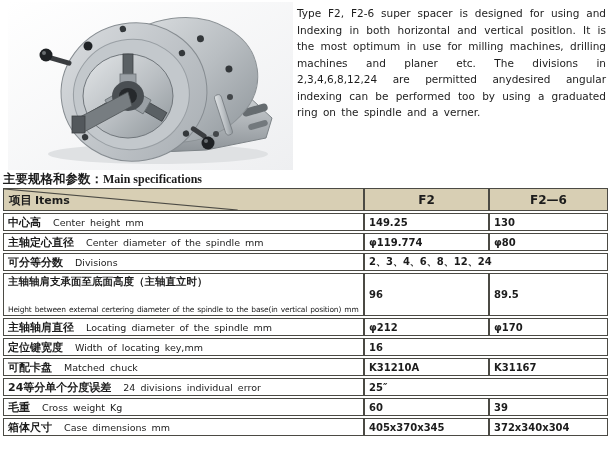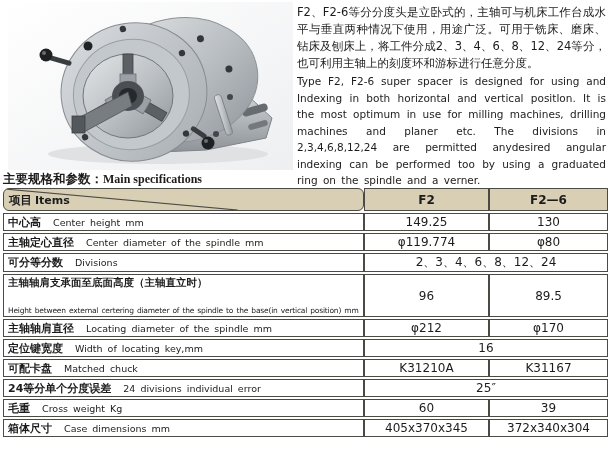--- a/index.html
+++ b/index.html
@@ -37,35 +37,35 @@
   }
   table.spec th,table.spec td{
     border:1px solid var(--border);
     background:#ffffff;
     padding:0 4px;
     height:16px;
     overflow:hidden;
     white-space:nowrap;
   }
   table.spec th{background:var(--header-bg);height:21px;}
-  th.diag{position:relative;text-align:left;border-radius:6px;}
+  th.diag{position:relative;text-align:left;}
   th.diag svg.diag-line{position:absolute;left:0;top:0;width:100%;height:100%;}
   th.diag svg.diag-line line{stroke:var(--border);stroke-width:1.2;}
   .h-items{position:absolute;left:5px;top:50%;transform:translateY(-50%);}
   .h-spec{position:absolute;right:8px;top:50%;transform:translateY(-50%);margin-top:16px;}
   .h-items b,.h-spec b{font-size:11.5px;margin-right:3px;}
   .h-items span,.h-spec span{font-weight:600;font-size:11px;}
   .h-model{text-align:center;font-weight:bold;font-size:12px;}
   td.c-items{padding-left:5px;}
   td.c-items .zh{font-weight:bold;font-size:11px;margin-right:12px;}
   td.c-items .en{font-size:9.5px;font-weight:500;word-spacing:2px;margin-top:16px;}
   td.c-items.two-line{height:26px;}
   td.c-items.two-line .zh{display:block;line-height:13px;font-size:10.5px;margin:1px 0 0 0;}
   td.c-items.two-line .en{display:block;line-height:11px;font-size:7.5px;letter-spacing:-0.2px;word-spacing:1px;}
-  td.c-val{text-align:center;font-size:12px;font-weight:400;}
+  td.c-val{font-size:10px;font-weight:700;}
 </style>
 </head>
 <body>
 
 <div class="page">
 
   <div class="photo-wrap">
     <svg viewBox="0 0 285 168" width="285" height="168">
       <defs>
         <linearGradient id="gMetal" x1="0" y1="0" x2="1" y2="1">
@@ -148,21 +148,20 @@
       </g>
       <g>
         <rect x="212" y="92" width="7" height="42" rx="3.5" transform="rotate(-18 215 113)" fill="url(#gMetal)" stroke="#777d81" stroke-width="0.8"></rect>
         <circle cx="222" cy="95" r="3" fill="#43474a"></circle>
         <circle cx="208" cy="132" r="3" fill="#43474a"></circle>
       </g>
     </svg>
   </div>
 
   <div class="desc">
-    <p class="zh">F2、F2-6等分分度头是立卧式的，主轴可与机床工作台成水平与垂直两种情况下使用，用途广泛。可用于铣床、磨床、钻床及刨床上，将工件分成2、3、4、6、8、12、24等分，也可利用主轴上的刻度环和游标进行任意分度。</p>
     <p class="en">Type F2, F2-6 super spacer is designed for using and Indexing in both horizontal and vertical positlon. It is the most optimum in use for milling machines, drilling machines and planer etc. The divisions in 2,3,4,6,8,12,24 are permitted anydesired angular indexing can be performed too by using a graduated ring on the spindle and a verner.</p>
   </div>
 
   <div class="section-heading">
     <span class="zh">主要规格和参数：</span><span class="en">Main specifications</span>
   </div>
 
   <table class="spec">
     <colgroup>
         <col style="width:361px">

